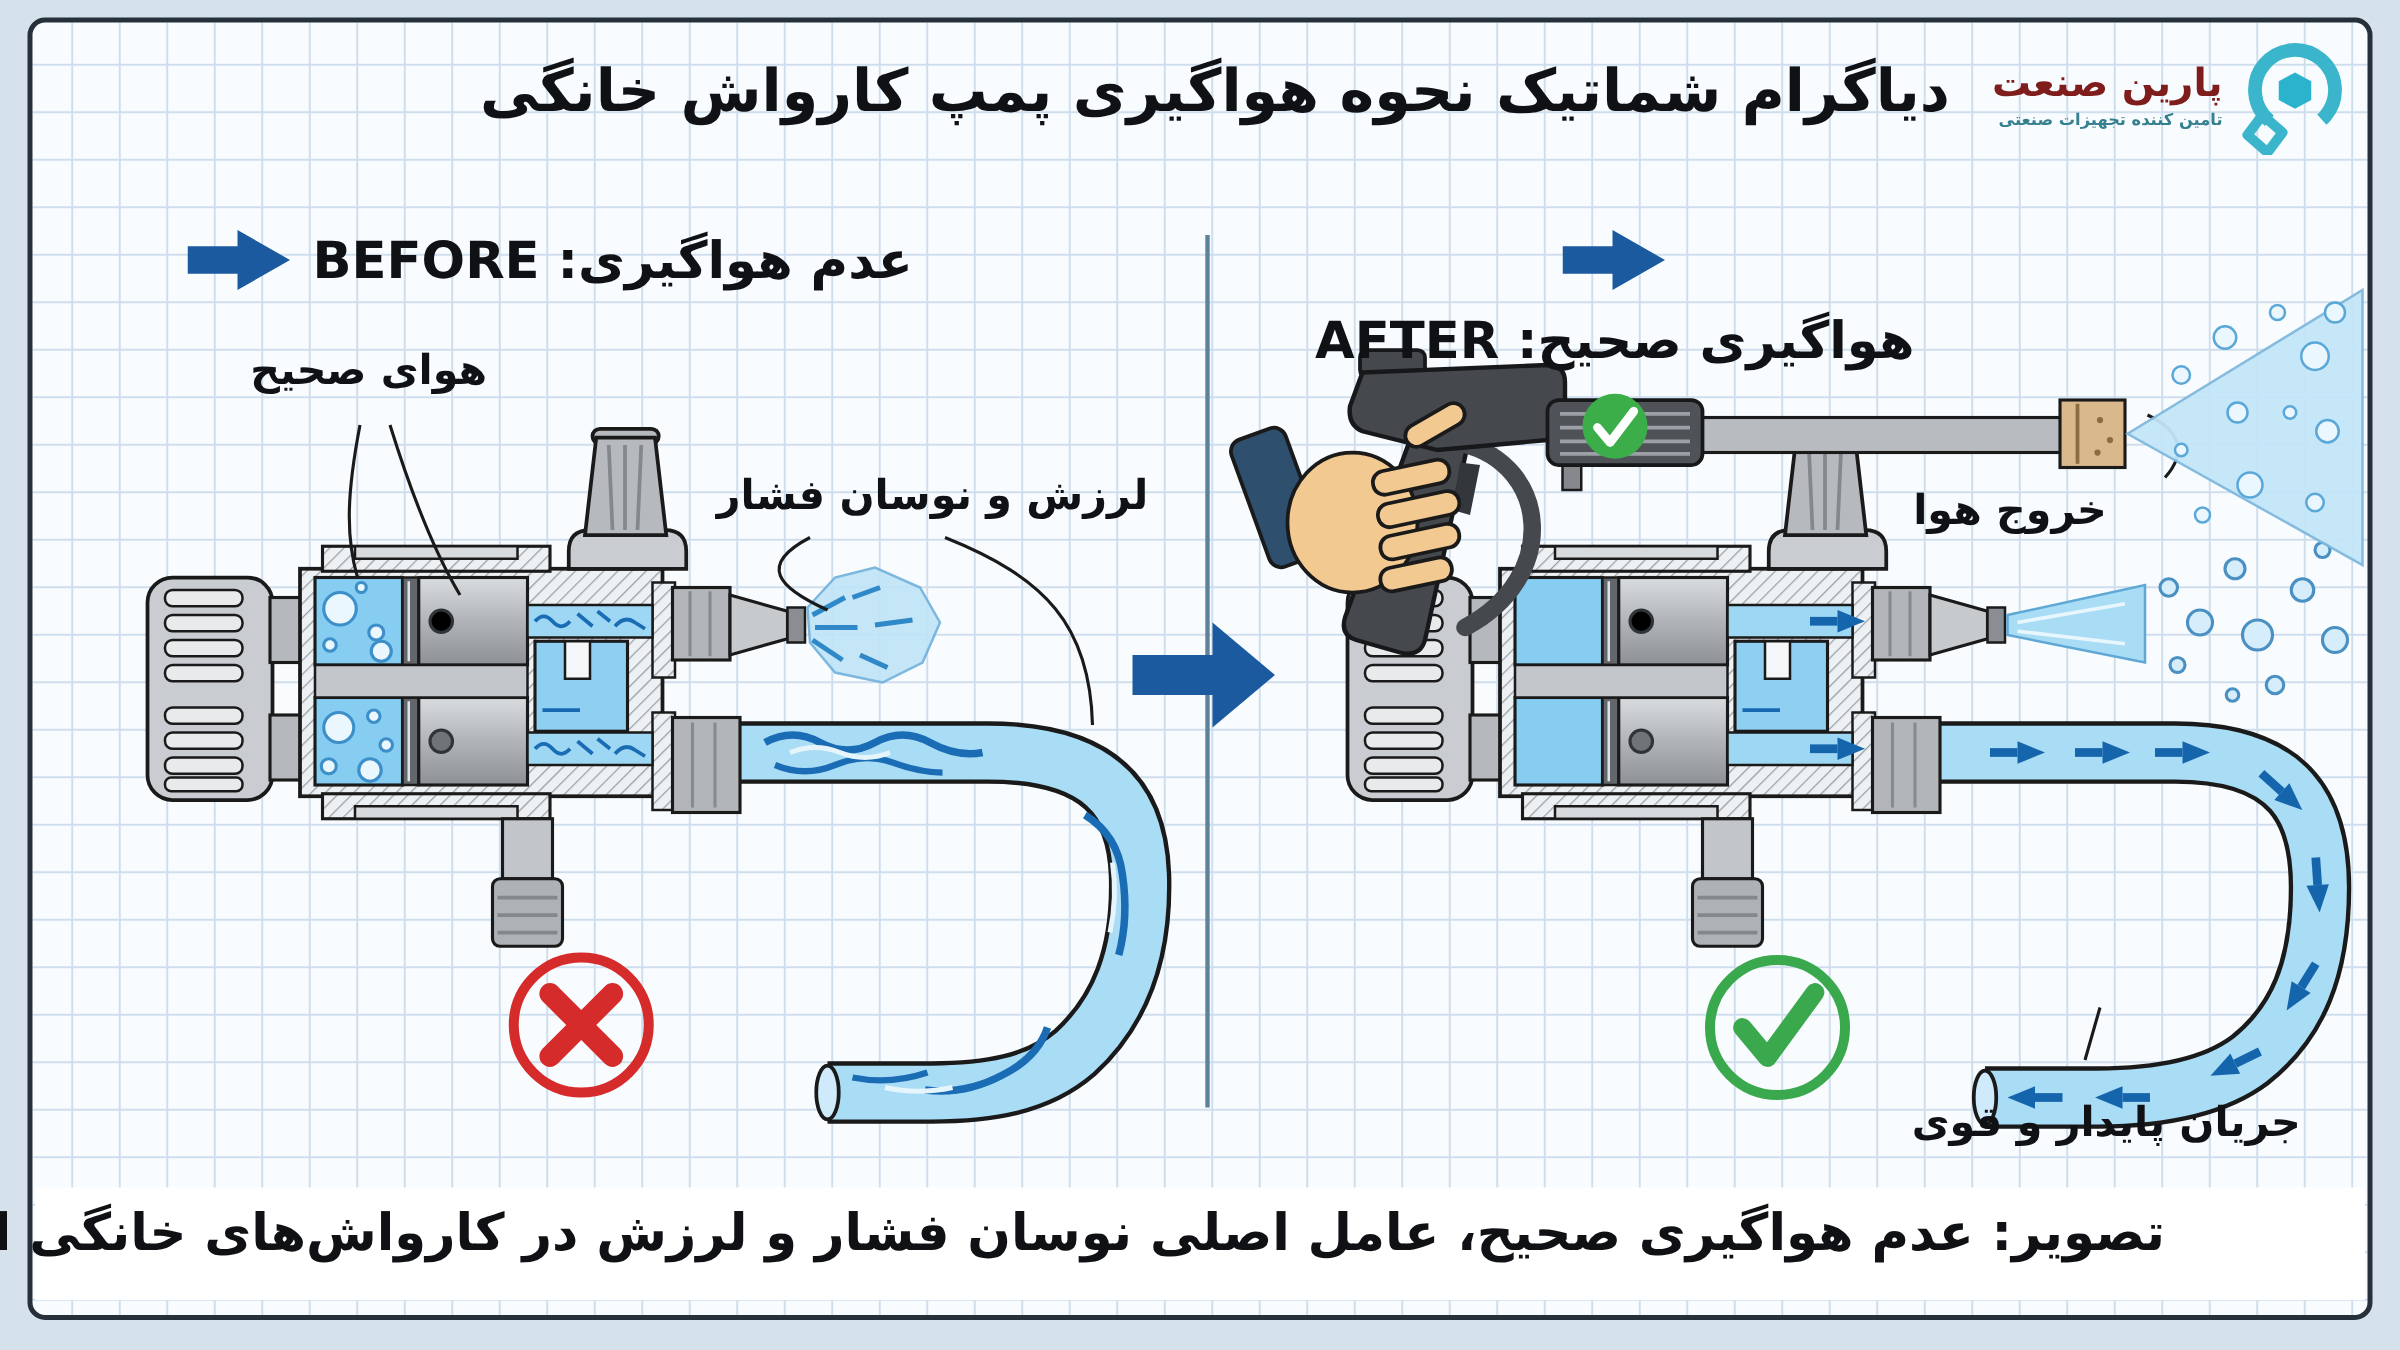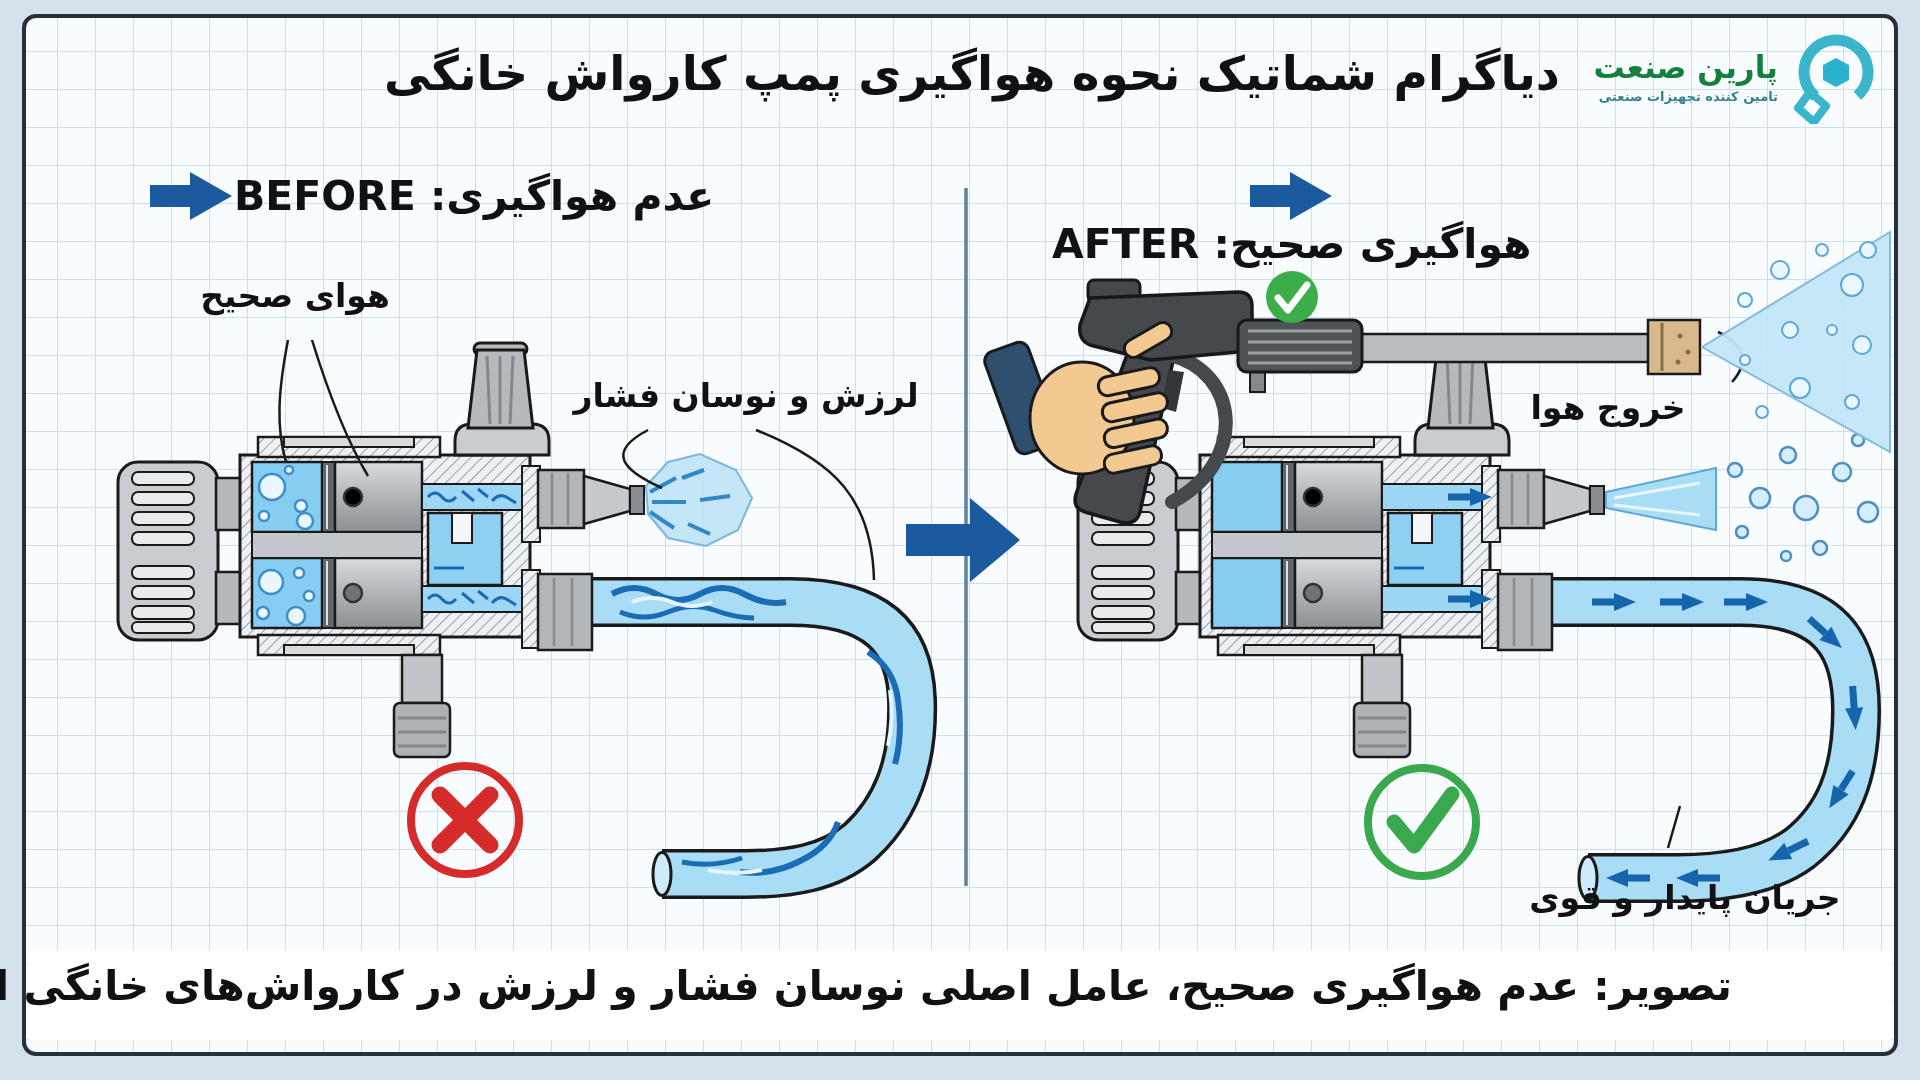--- a/index.html
+++ b/index.html
@@ -10,28 +10,28 @@
         background-color:#f9fcfe;
         background-image:linear-gradient(#cfdeec 1.5px,transparent 1.5px),
                          linear-gradient(90deg,#cfdeec 1.5px,transparent 1.5px);
         background-size:38px 38px;background-position:-7px -5px;
         border:4px solid #25303a;border-radius:14px;}
   .caption-band{position:absolute;left:28px;top:950px;width:1864px;height:90px;
         background:#ffffff;}
   .layer{position:absolute;left:0;top:0;width:1920px;height:1080px;pointer-events:none;}
   .txt{position:absolute;color:#101114;font-weight:bold;direction:rtl;white-space:nowrap;}
   .title{top:46px;left:0;width:1920px;text-align:center;font-size:47px;padding-left:24px;}
-  .heading-row{position:absolute;top:172px;display:flex;align-items:center;gap:0;direction:ltr;}
+  .heading-row{position:absolute;top:184px;display:flex;align-items:center;gap:16px;direction:ltr;}
   .heading-row .txt-inline{position:static;color:#101114;font-weight:bold;direction:rtl;
         font-size:41px;white-space:nowrap;}
   .lbl{font-size:33px;text-align:center;}
   .caption{top:962px;left:0;width:1732px;font-size:41px;}
   .logo{position:absolute;right:46px;top:30px;display:flex;direction:rtl;align-items:center;gap:10px;}
   .logo-texts{display:flex;flex-direction:column;align-items:flex-start;direction:rtl;}
-  .logo-name{color:#15803d;font-weight:bold;font-size:31px;line-height:1.15;}
+  .logo-name{color:#7f1d1d;font-weight:bold;font-size:31px;line-height:1.15;}
   .logo-tag{color:#35808f;font-size:13px;font-weight:bold;letter-spacing:.5px;margin-top:3px;margin-left:27px;}
 </style>
 </head>
 <body>
 
 <div class="stage">
 
   <div class="card"></div>
   <div class="caption-band"></div>
 

